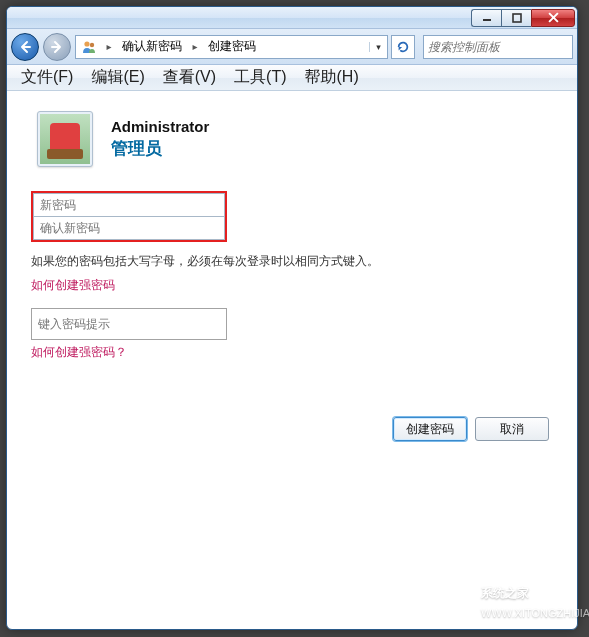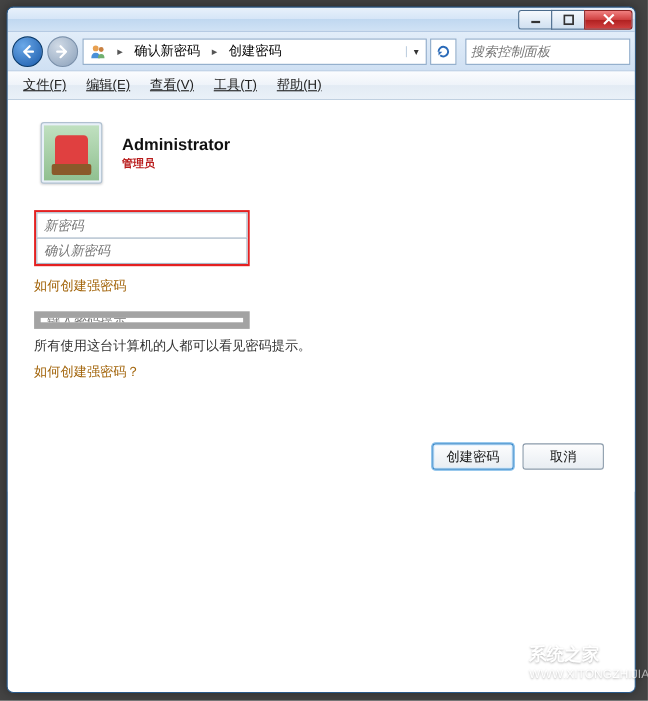--- a/index.html
+++ b/index.html
@@ -142,24 +142,23 @@
       height: 26px;
       background: linear-gradient(to bottom, #fbfcfe 0%, #eef3f9 50%, #e3ebf4 51%, #eaf1f8 100%);
       display: flex;
       align-items: center;
       padding: 0 6px;
       gap: 2px;
       border-bottom: 1px solid #c0d0e0;
     }
     .menu-item {
       padding: 3px 8px;
-      font-size: 12px;
+      font-size: 16px;
       color: #222;
       border-radius: 2px;
-      text-decoration: underline;
     }
     
     .content {
       padding: 20px 24px;
       background: #fff;
     }
     .heading {
       font-size: 15px;
       color: #003399;
       margin-bottom: 20px;
@@ -198,45 +197,44 @@
     .avatar-inner::after {
       content: "";
       position: absolute;
       left: 50%; bottom: 10%;
       width: 36px; height: 10px;
       transform: translateX(-50%);
       background: #8a5a2a;
       border-radius: 2px;
     }
     .user-name { font-size: 15px; color: #111; margin-bottom: 2px; }
-    .user-role { font-size: 10px; color: #b91c1c; }
+    .user-role { font-size: 17px; color: #0369a1; }
     .red-group {
       border: 2px solid #e42020;
       padding: 0;
       margin-bottom: 10px;
       width: 196px;
     }
     .pw-input {
       display: block;
       width: 100%;
       height: 24px;
       border: 1px solid #a8b8c8;
       padding: 0 6px;
       font-size: 12px;
       color: #888;
       outline: none;
       margin: 0;
-      font-style: italic;
     }
     .pw-input + .pw-input { border-top: 1px solid #a8b8c8; margin-top: -1px; }
     .hint-text { font-size: 12px; color: #333; margin: 6px 0; line-height: 1.6; }
-    .link-text { font-size: 12px; color: #a16207; margin: 4px 0 14px; cursor: pointer; }
+    .link-text { font-size: 12px; color: #be185d; margin: 4px 0 14px; cursor: pointer; }
     .hint-input {
-      width: 196px; height: 16px;
-      border: 6px solid #a3a3a3;
+      width: 196px; height: 32px;
+      border: 1px solid #a3a3a3;
       padding: 0 6px;
       font-size: 12px;
       color: #0f766e;
       outline: none;
       display: block;
     }
     .button-row {
       display: flex;
       justify-content: flex-end;
       gap: 8px;
@@ -270,21 +268,21 @@
       border: 2px solid #fff;
       position: absolute; left: 0; top: 2px;
     }
     .wm-logo::before, .wm-logo::after {
       content: ""; position: absolute; background:#fff;
     }
     .wm-logo::before { left:0;right:0;top:50%;height:2px;transform:translateY(-50%); }
     .wm-logo::after { top:0;bottom:0;left:50%;width:2px;transform:translateX(-50%); }
     .wm-text {
       position: absolute; left: 42px; top: 0;
-      color: #fff; font-size: 16px; font-weight: bold;
+      color: #fff; font-size: 12px; font-weight: bold;
       text-shadow: 0 1px 2px rgba(0,0,0,.5);
     }
     .wm-url {
       position: absolute; left: 42px; top: 22px;
       color: #fff; font-size: 11px;
       text-shadow: 0 1px 2px rgba(0,0,0,.5);
     }
   </style>
 </head>
 <body>
@@ -370,25 +368,25 @@
         <div class="user-name">Administrator</div>
         <div class="user-role">管理员</div>
       </div>
     </div>
 
     <div class="red-group">
       <input type="text" class="pw-input" placeholder="新密码" style="">
       <input type="text" class="pw-input" placeholder="确认新密码" style="">
     </div>
 
+    <div class="hint-text">如果您的密码包括大写字母，必须在每次登录时以相同方式键入。</div>
     <div class="link-text">如何创建强密码</div>
 
     <input type="text" class="hint-input" placeholder="键入密码提示" style="">
 
-    <div class="hint-text">所有使用这台计算机的人都可以看见密码提示。</div>
     <div class="link-text">如何创建强密码？</div>
 
     <div class="button-row">
       <button class="btn primary">创建密码</button>
       <button class="btn">取消</button>
     </div>
   </div>
 </div>
 
 <div class="watermark">

